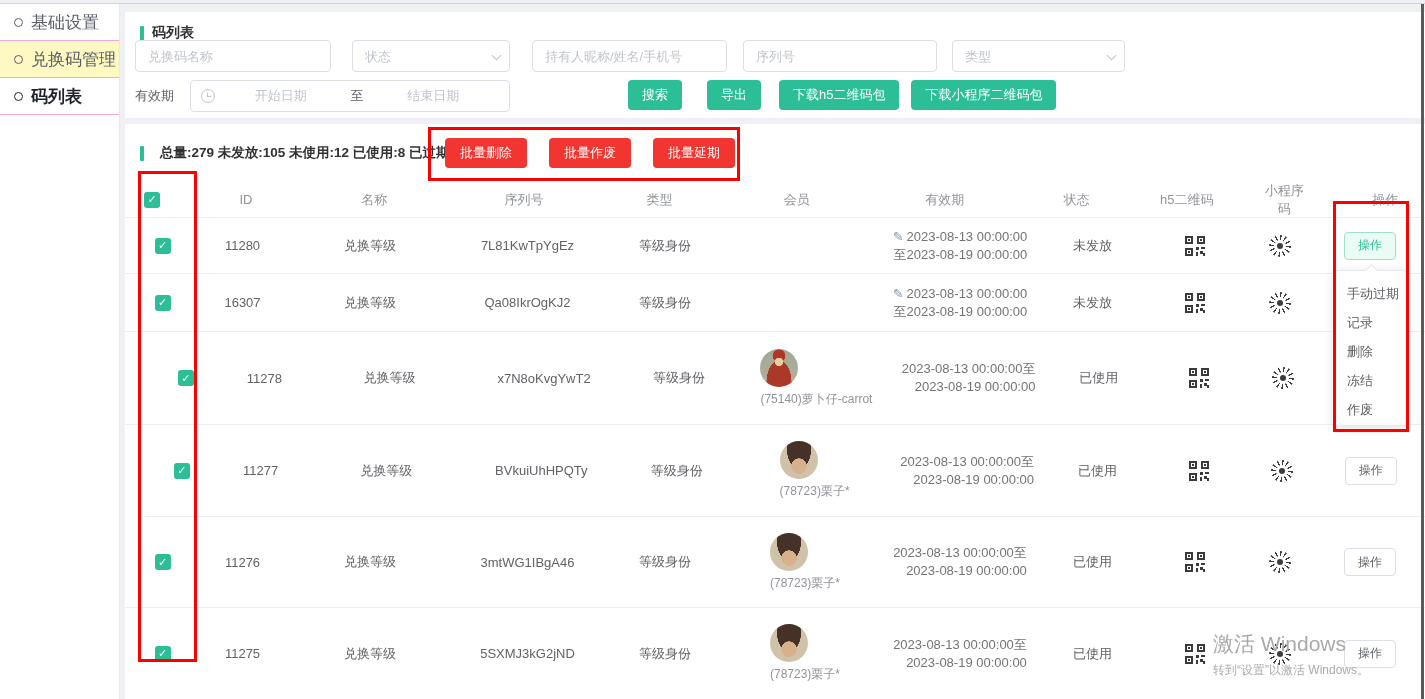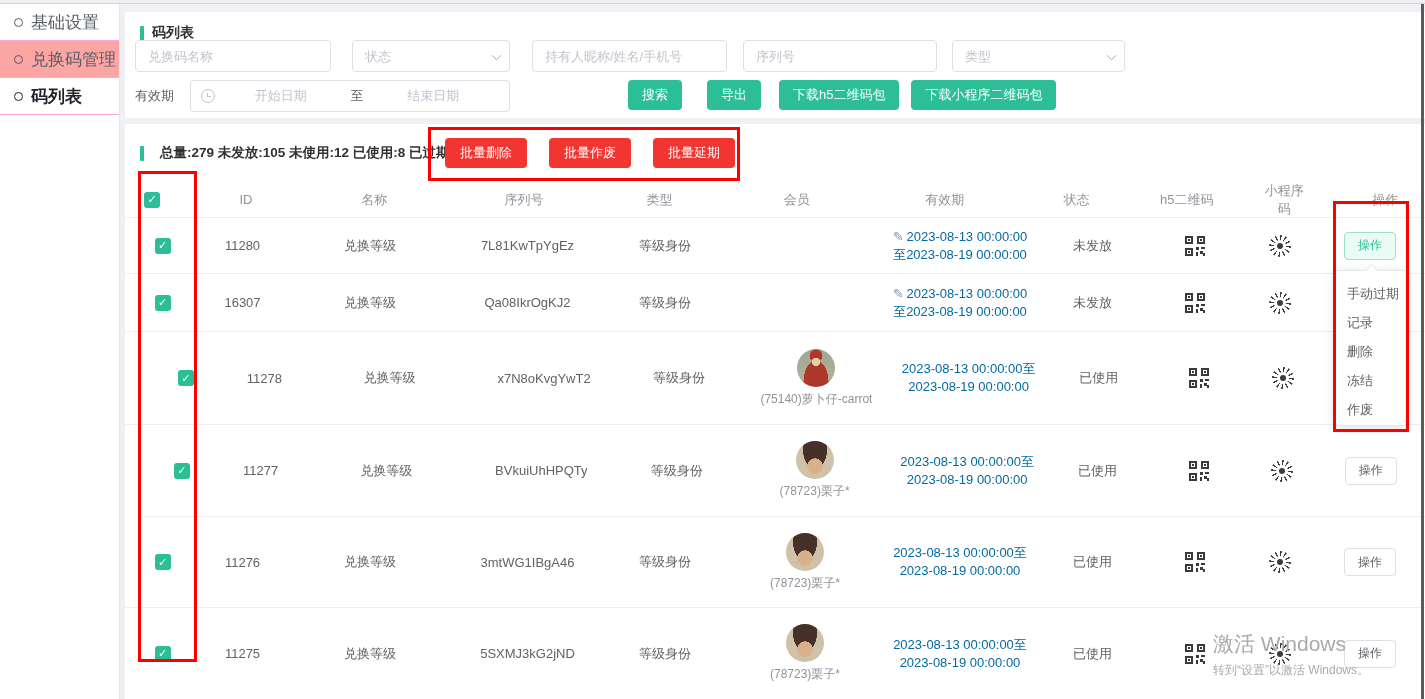--- a/index.html
+++ b/index.html
@@ -6,21 +6,21 @@
   html,body { width:1425px; height:699px; }
   body { font-family:"Liberation Sans","DejaVu Sans",sans-serif; background:#fff; position:relative; overflow:hidden; }
   .page { position:absolute; inset:0; background:#eef0f3; }
   .topline { position:absolute; top:3px; left:0; right:0; height:1px; background:#d4d4d4; z-index:5; }
   .edgeline { position:absolute; top:4px; bottom:0; left:1421px; width:3px; background:#5b5b5b; z-index:40; }
 
   
   .sidebar { position:absolute; top:4px; left:0; bottom:0; width:120px; background:#fff; border-right:1px solid #e8e8e8; z-index:2; }
   .side-item { height:37px; display:flex; align-items:center; padding-left:14px; border-bottom:1px solid #f9a8d4; font-size:17px; color:#5a5e66; cursor:pointer; }
   .side-item.active { color:#1f2329; font-weight:bold; }
-  .side-item.shaded { background:#fca5a5; }
+  .side-item.shaded { background:#fef9c3; }
   .ring { width:9px; height:9px; border:1.6px solid currentColor; border-radius:50%; margin-right:8px; flex:none; }
 
   
   .card { position:absolute; left:125px; right:0; background:#fff; }
   .card.filters { top:12px; height:106px; }
   .card.table { top:124px; bottom:0; }
 
   
   .card-title { position:absolute; top:12px; left:15px; display:flex; align-items:center; }
   .green-bar { width:4px; height:15px; background:#2cbe96; border-radius:1px; margin-right:8px; }
@@ -57,25 +57,25 @@
   .thead .td { font-size:13px; color:#909399; font-weight:normal; }
   .h56 { height:56px; } .h58 { height:58px; } .h93 { height:93px;padding-left:24px; } .h92 { height:92px;margin-left:20px; } .h91 { height:91px; }
   .td { display:flex; align-items:center; justify-content:center; font-size:13px; color:#606266; text-align:center; }
   .c-check { width:75px; } .c-id { width:85px; } .c-name { width:170px; } .c-serial { width:145px; }
   .c-type { width:130px; } .c-member { width:150px; } .c-validity { width:160px; }
   .c-status { width:105px; } .c-h5 { width:100px; } .c-mini { width:70px;font-family:Liberation Mono, monospace; } .c-action { width:110px; }
 
   .checkbox { width:16px; height:16px; background:#2cbe96; border-radius:3px; display:inline-flex; align-items:center; justify-content:center; cursor:pointer; }
   .checkbox::after { content:"✓"; color:#fff; font-size:11px; line-height:1; }
 
-  .vwrap { line-height:18px; font-size:13px; color:#0369a1; }
+  .vwrap { line-height:18px; font-size:13px; color:#737373;text-align:right; }
   .edit-icon { color:#7f96ad; margin-right:3px; cursor:pointer; }
   .edit-icon::after { content:"✎"; font-size:13px; }
 
-  .member { display:flex; flex-direction:column; align-items:center; }
+  .member { display:flex; flex-direction:column; }
   .avatar { width:38px; height:38px; border-radius:50%; margin-bottom:4px; }
   .avatar.carrot { background:
       radial-gradient(circle at 50% 34%, #e6cda2 0 13%, rgba(0,0,0,0) 14%),
       radial-gradient(circle at 50% 18%, #b23527 0 17%, rgba(0,0,0,0) 18%),
       radial-gradient(ellipse at 50% 88%, #ab3929 0 46%, rgba(0,0,0,0) 47%),
       linear-gradient(#9fa895,#b7b09a); }
   .avatar.girl { background:
       radial-gradient(circle at 50% 66%, #d9b08c 0 24%, rgba(0,0,0,0) 25%),
       radial-gradient(ellipse at 50% 24%, #463129 0 44%, rgba(0,0,0,0) 45%),
       #cfc2a8; }

